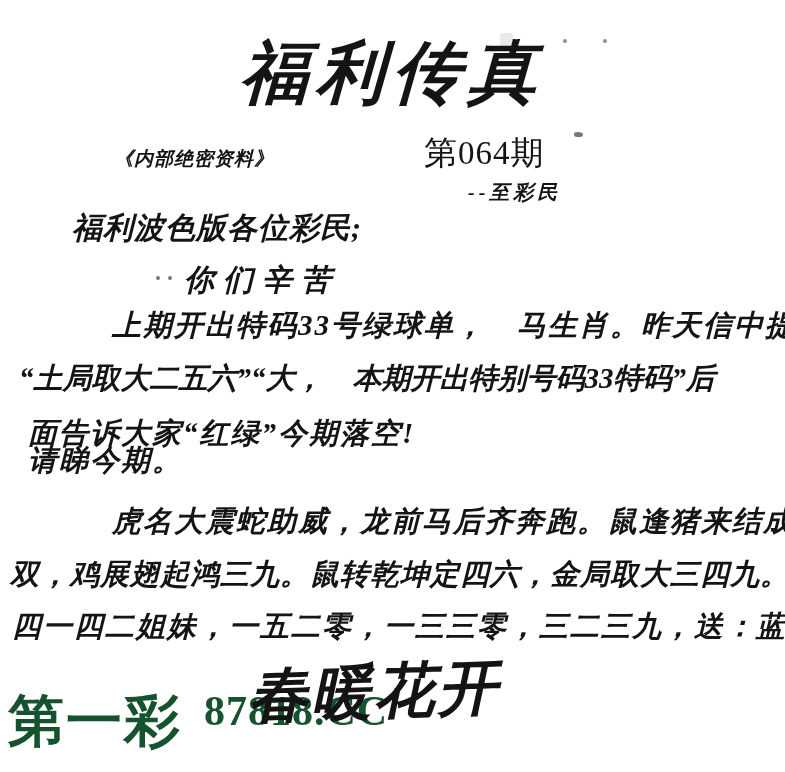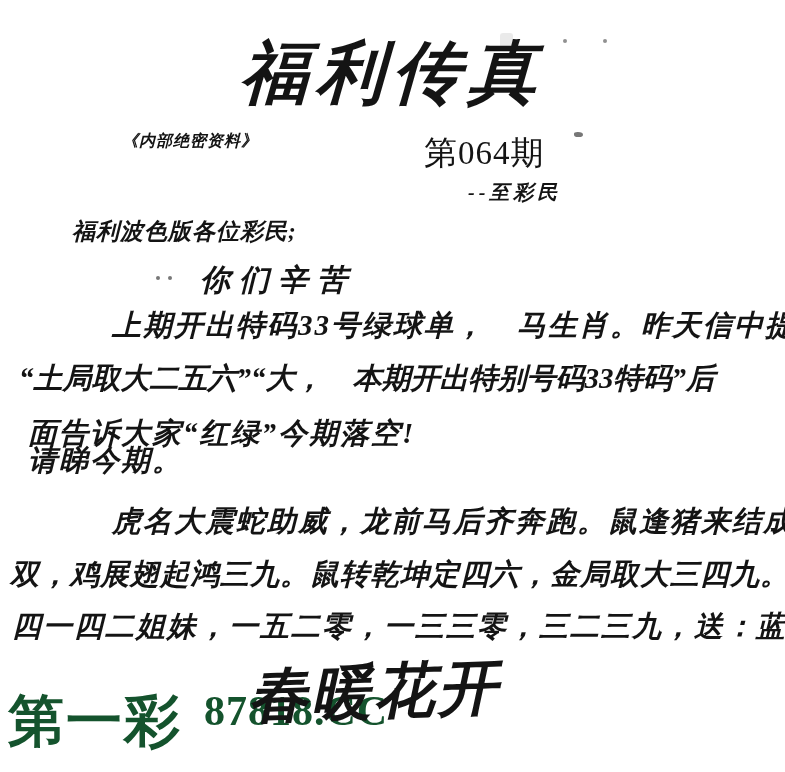--- a/index.html
+++ b/index.html
@@ -18,29 +18,29 @@
     font-style:italic;
     color:#141414;
     white-space:nowrap;
   }
   .title {
     position:absolute; top:28px; left:0; width:100%;
     text-align:center;
     font-size:68px; letter-spacing:8px;
     transform:skewX(-2deg);
   }
-  .source-label { position:absolute; top:131px; left:114px; font-size:16px; letter-spacing:1px;margin-left:8px; }
+  .source-label { position:absolute; top:146px; left:114px; font-size:19px; letter-spacing:1px; }
   .issue {
     position:absolute; top:131px; left:424px;
     font-size:33px; font-weight:normal; font-style:normal;
     font-family:"Liberation Serif", serif; letter-spacing:1px;
   }
   .dedication { position:absolute; top:179px; left:468px; font-size:20px; letter-spacing:4px; }
-  .salutation { position:absolute; top:216px; left:72px; font-size:23px; letter-spacing:1px; }
-  .greeting   { position:absolute; top:260px; left:200px; font-size:30px; letter-spacing:9px; }
+  .salutation { position:absolute; top:208px; left:72px; font-size:30px; letter-spacing:1px; }
+  .greeting   { position:absolute; top:260px; left:184px; font-size:30px; letter-spacing:9px; }
   .bl { position:absolute; font-size:29px; letter-spacing:2px; }
   .bl1 { top:306px; left:112px; }
   .bl2 { top:359px; left:8px;  letter-spacing:0;margin-left:11px; }
   .bl3 { top:414px; left:28px;text-align:right; }
   .bl4 { top:441px; left:28px; }
   .bl5 { top:502px; left:112px; }
   .bl6 { top:555px; left:10px; letter-spacing:1px; }
   .bl7 { top:607px; left:12px; }
   .closing {
     position:absolute; top:652px; left:248px;

